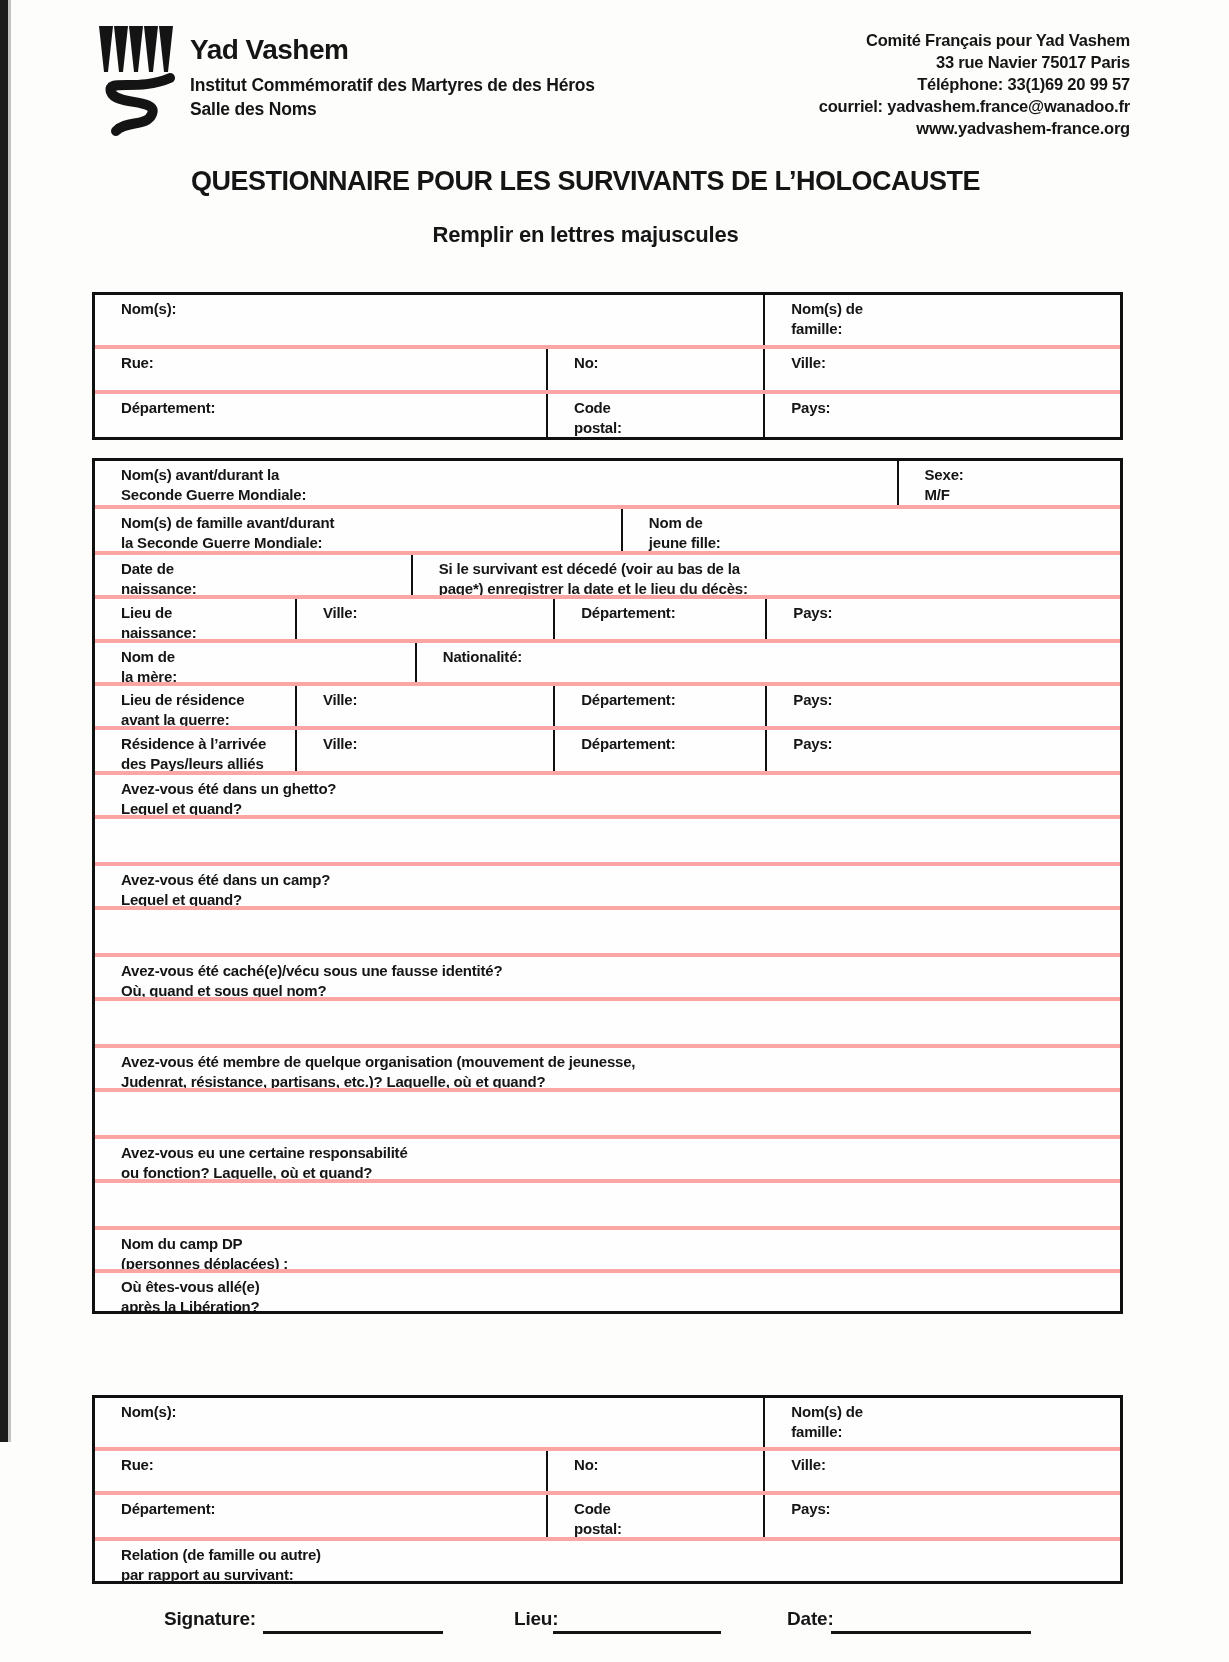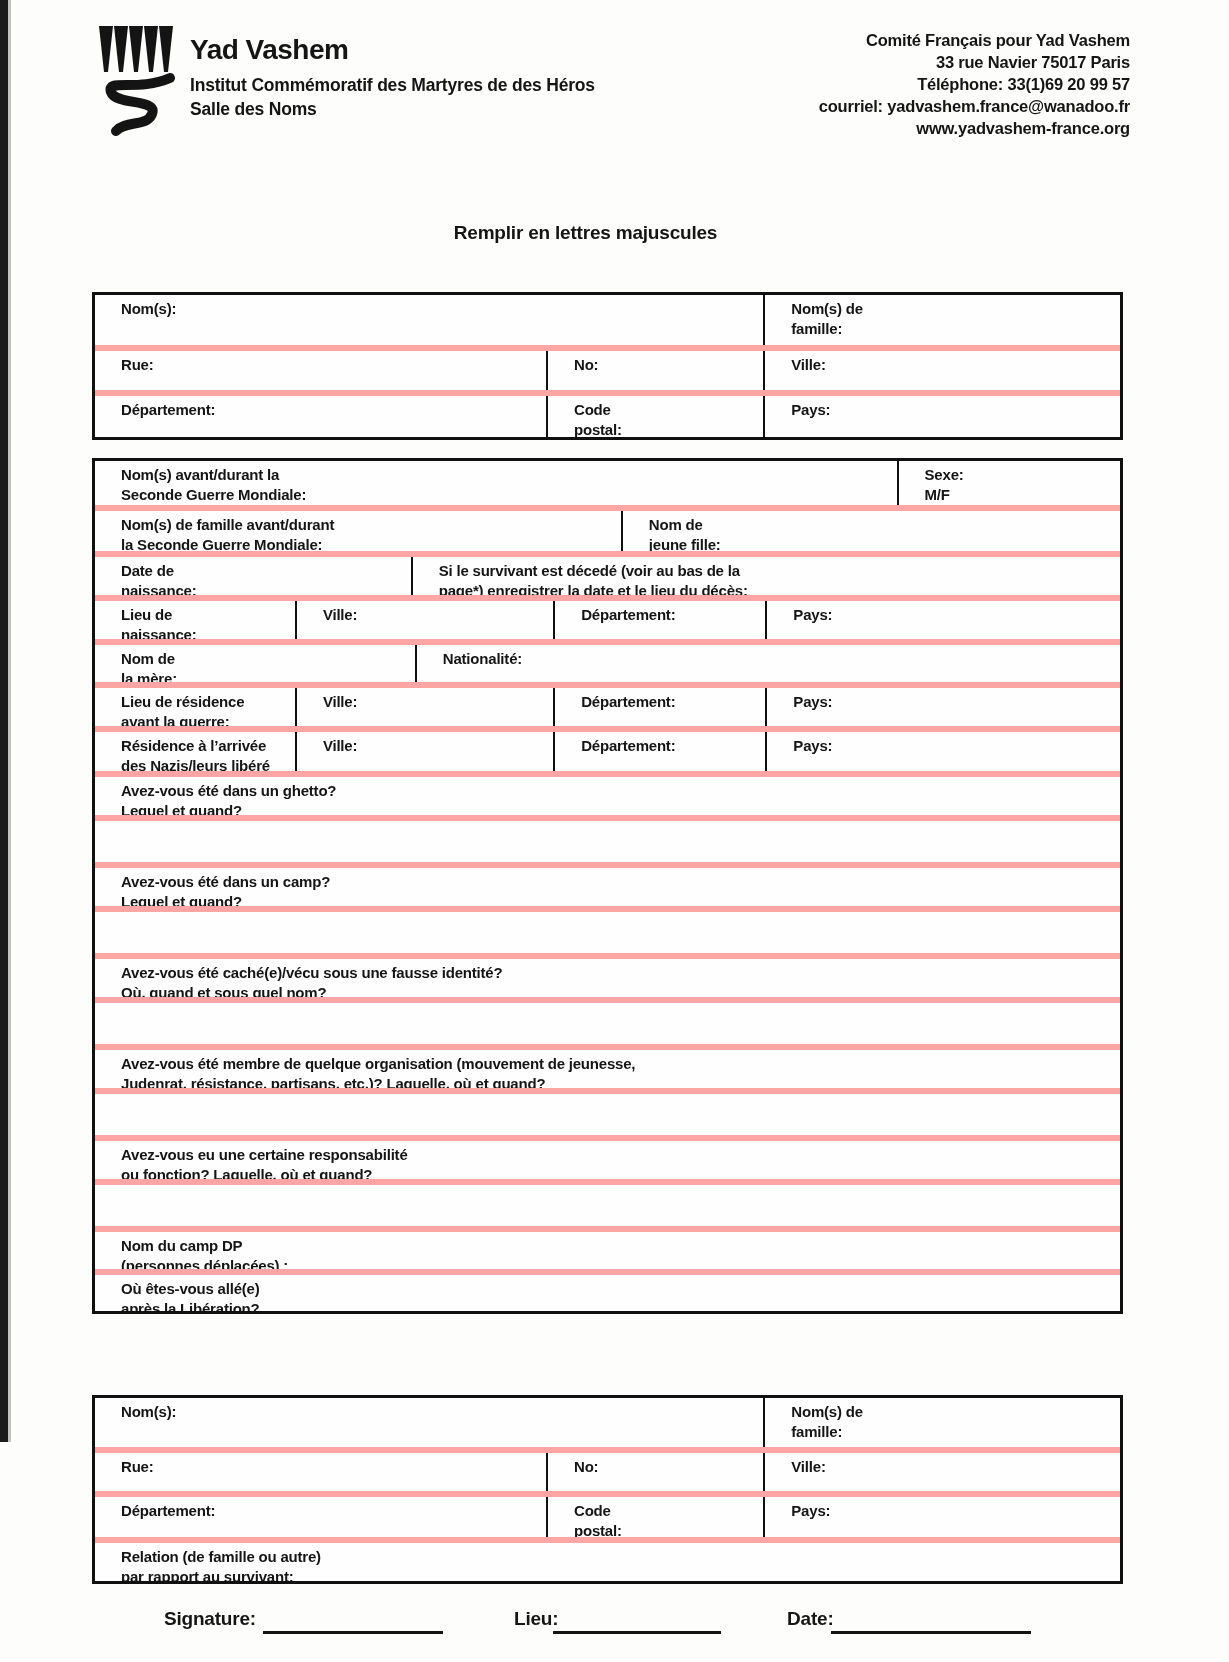--- a/index.html
+++ b/index.html
@@ -17,29 +17,29 @@
   .logo { position:absolute; left:96px; top:26px; width:84px; height:110px; }
   .brand { position:absolute; left:190px; top:34px; }
   .brand-name { font-size:28px; font-weight:700; letter-spacing:-0.5px; margin-bottom:7px; }
   .brand-line { font-size:17.5px; font-weight:700; line-height:1.38; }
   .contact { position:absolute; right:99px; top:30px; text-align:right; }
   .contact div { font-size:16.5px; font-weight:700; line-height:1.33; }
 
   .title { position:absolute; left:70px; top:166px; width:1031px; text-align:center;
            font-size:27px; font-weight:700; letter-spacing:-0.5px; }
   .instruction { position:absolute; left:70px; top:222px; width:1031px; text-align:center;
-           font-size:19px; font-weight:700; }
+           font-size:22px; font-weight:700; }
 
   
   .tbl { position:absolute; left:92px; width:1031px; border:3px solid #101010; background:#fefefe; }
   #t1 { top:292px; }
   #t2 { top:458px; }
   #t3 { top:1395px; }
   .tr { display:flex; }
-  .tr + .tr { border-top:6px solid #fca5a5;justify-content:space-between; }
+  .tr + .tr { border-top:4px solid #fca5a5;justify-content:space-between; }
   .td { position:relative; padding:4px 9px 2px 26px; overflow:hidden; }
   .td + .td { border-left:2px solid #101010; }
   .lbl { font-size:15px; font-weight:700; line-height:1.32; white-space:pre-line; display:block; }
 
   
   .footer { position:absolute; left:0; top:1608px; width:100%; height:40px; }
   .flabel { position:absolute; font-size:19px; font-weight:700;margin-left:16px; }
   .fline  { position:absolute; top:23px; height:0; border-bottom:3px solid #141414; }
 </style>
 </head>
@@ -67,20 +67,21 @@
     <div class="brand-line">Salle des Noms</div>
   </div>
   <div class="contact">
     <div>Comité Français pour Yad Vashem</div>
     <div>33 rue Navier 75017 Paris</div>
     <div>Téléphone: 33(1)69 20 99 57</div>
     <div>courriel: yadvashem.france@wanadoo.fr</div>
     <div>www.yadvashem-france.org</div>
   </div>
 
+  <div class="title">QUESTIONNAIRE POUR LES SURVIVANTS DE L’HOLOCAUSTE</div>
   <div class="instruction">Remplir en lettres majuscules</div>
 
   <div class="tbl" id="t1">
     <div class="tr" style="height:50px">
       <div class="td" style="flex:0 0 65.2%">
           <span class="lbl">Nom(s):</span>
         </div>
       <div class="td" style="flex:1">
           <span class="lbl">Nom(s) de
 famille:</span>
@@ -177,21 +178,21 @@
       <div class="td" style="flex:0 0 20.7%">
           <span class="lbl">Département:</span>
         </div>
       <div class="td" style="flex:1">
           <span class="lbl">Pays:</span>
         </div>
     </div>
     <div class="tr" style="height:45px">
       <div class="td" style="flex:0 0 19.5%">
           <span class="lbl">Résidence à l’arrivée
-des Nazis/leurs libéré</span>
+des Pays/leurs alliés</span>
         </div>
       <div class="td" style="flex:0 0 25.2%">
           <span class="lbl">Ville:</span>
         </div>
       <div class="td" style="flex:0 0 20.7%">
           <span class="lbl">Département:</span>
         </div>
       <div class="td" style="flex:1">
           <span class="lbl">Pays:</span>
         </div>

